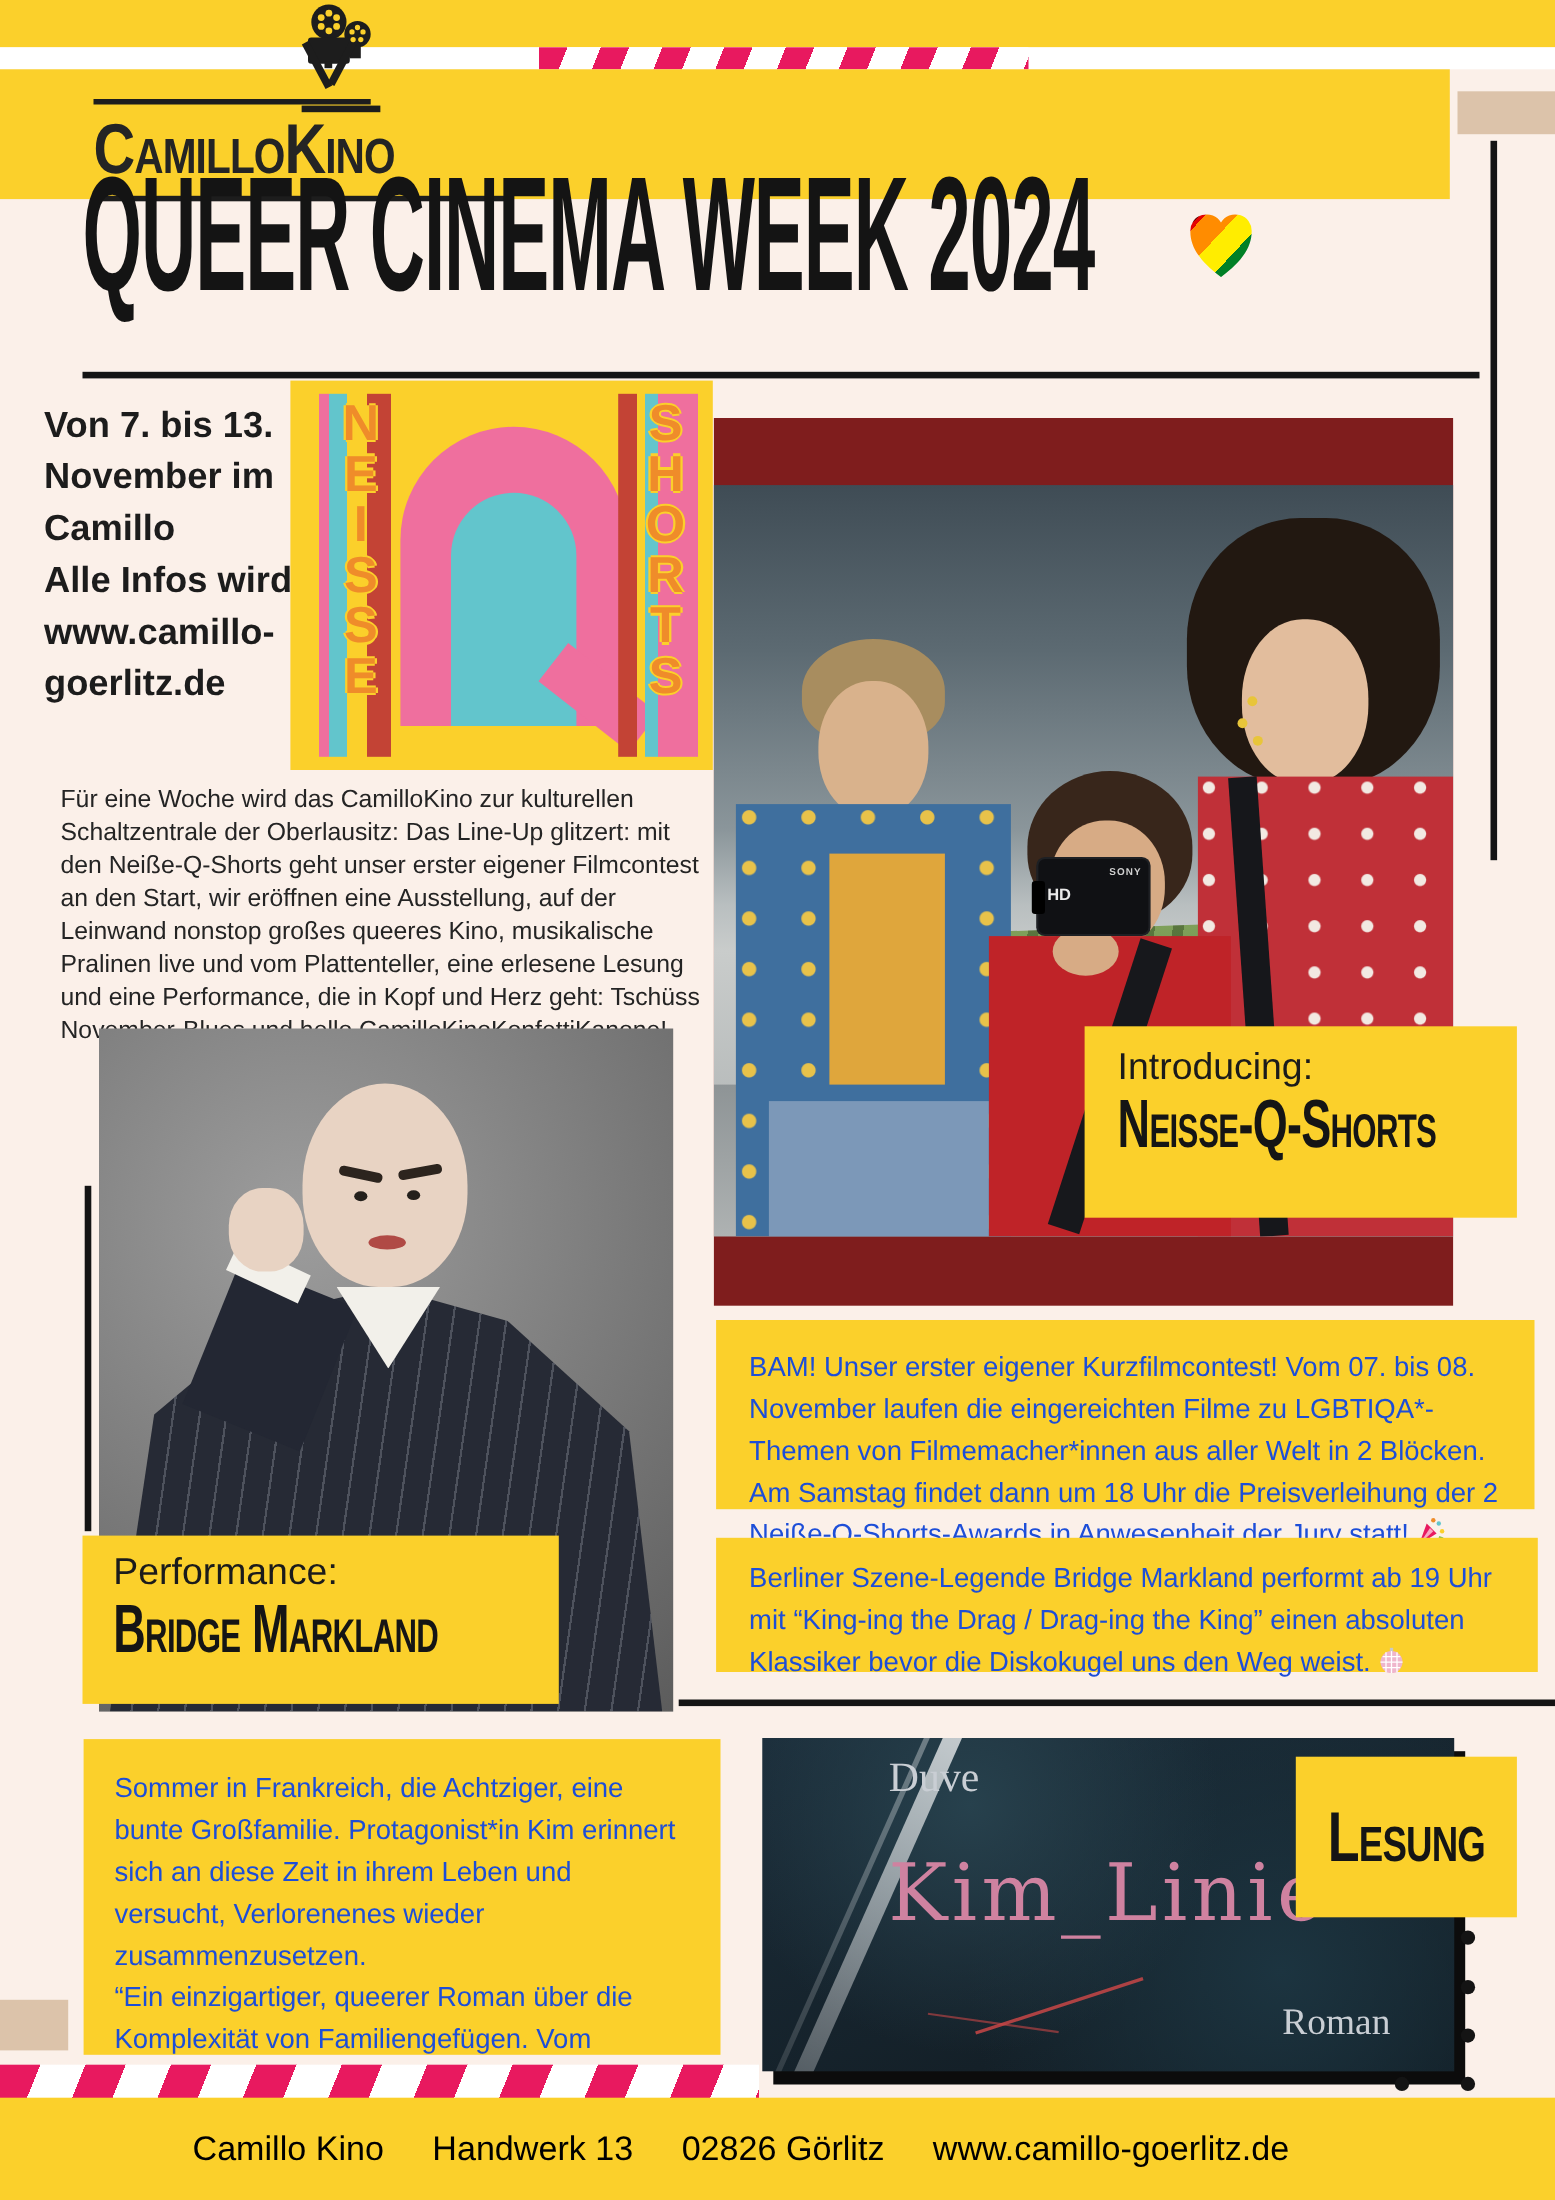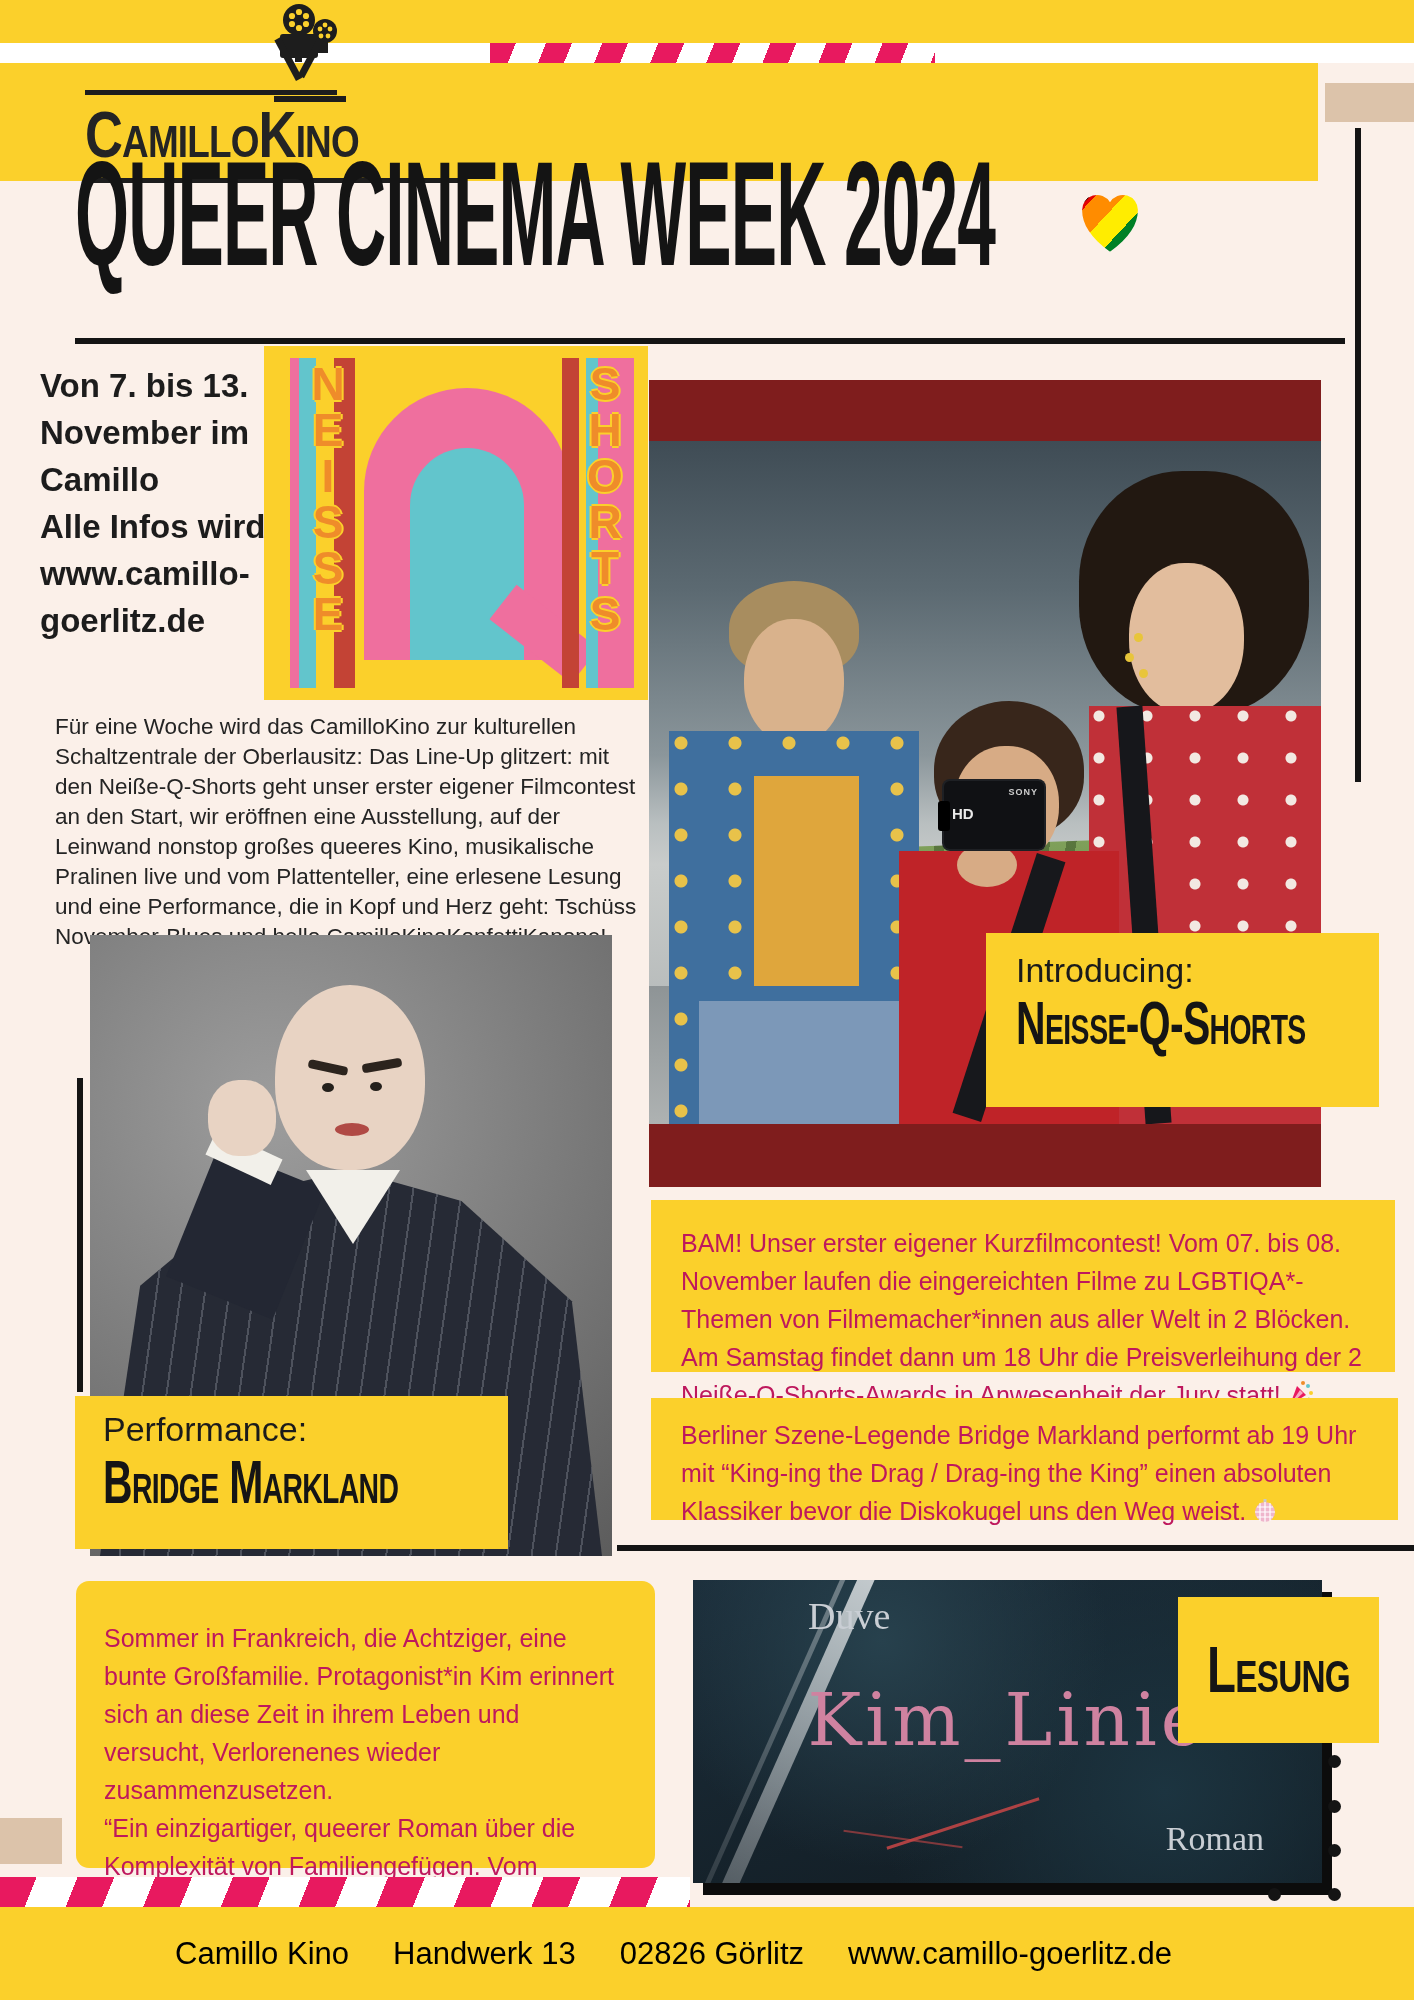--- a/index.html
+++ b/index.html
@@ -86,21 +86,21 @@
   .top-r{position:absolute;left:20px;top:235px;width:232px;height:418px;background:#c03038;
      background-image:radial-gradient(circle 6px at 10px 10px,#f2e9e2 0 5px,rgba(0,0,0,0) 6px);background-size:48px 42px;}
   .strap-r{position:absolute;left:62px;top:235px;width:26px;height:418px;background:#16171b;transform:rotate(-4deg);}
 
   
   .box-introducing{left:986px;top:933px;width:393px;height:174px;padding:18px 0 0 30px;box-sizing:border-box;}
   .kicker{font-size:34px;color:#1b1b1b;}
   .big-title{display:inline-block;font-size:62px;font-weight:700;color:#151515;line-height:1.08;
              letter-spacing:-1px;transform:scaleX(.66);transform-origin:left top;white-space:nowrap;}
   .box-bam{left:651px;top:1200px;width:744px;height:172px;padding:24px 30px;box-sizing:border-box;}
-  .wbody{color:#be185d;font-size:25px;line-height:38px;}
+  .wbody{color:#1d4ed8;font-size:25px;line-height:38px;}
   .box-bridge-text{left:651px;top:1398px;width:747px;height:122px;padding:18px 30px;box-sizing:border-box;}
 
   
   .vline-left{left:77px;top:1078px;width:6px;height:314px;background:#141414;}
   .photo-bridge{left:90px;top:935px;width:522px;height:621px;overflow:hidden;
      background:radial-gradient(circle at 35% 28%,#9d9d9d,#757575 62%,#5c5c5c 100%);}
   .b-head{position:absolute;left:185px;top:50px;width:150px;height:185px;border-radius:50% 50% 46% 46%;background:#e8d3c3;}
   .b-brow{position:absolute;width:40px;height:9px;background:#2c241e;border-radius:4px;}
   .b-eye{position:absolute;width:12px;height:9px;background:#24201c;border-radius:50%;}
   .b-lips{position:absolute;left:245px;top:188px;width:34px;height:13px;background:#b04a45;border-radius:50%;}
@@ -111,21 +111,21 @@
   .b-sleeve{position:absolute;left:98px;top:228px;width:115px;height:140px;background:#232733;transform:rotate(22deg);}
   .b-cuff{position:absolute;left:118px;top:208px;width:72px;height:28px;background:#f2f0ea;transform:rotate(25deg);}
   .b-fist{position:absolute;left:118px;top:145px;width:68px;height:76px;border-radius:45%;background:#e8d3c3;}
   .b-collar{position:absolute;left:216px;top:235px;width:94px;height:74px;background:#f2f0ea;
      clip-path:polygon(0 0,100% 0,50% 100%);}
   .box-performance{left:75px;top:1396px;width:433px;height:153px;padding:14px 0 0 28px;box-sizing:border-box;}
 
   .line-long{left:617px;top:1545px;width:797px;height:6px;background:#141414;}
 
   
-  .box-kim{left:76px;top:1581px;width:579px;height:287px;padding:38px 28px;box-sizing:border-box;border-radius:13px;}
+  .box-kim{left:76px;top:1581px;width:579px;height:287px;padding:26px 28px;box-sizing:border-box;}
   .beige-corner{left:0;top:1818px;width:62px;height:46px;background:#DCC3AA;}
   .tape-bottom{left:0;top:1877px;width:690px;height:31px;
      background:repeating-linear-gradient(112deg,#E8195F 0 34px,#ffffff 34px 72px);}
   .book-shadow{left:703px;top:1592px;width:629px;height:303px;background:#0c0c0c;}
   .book-cover{left:693px;top:1580px;width:629px;height:303px;overflow:hidden;
      background:radial-gradient(circle at 30% 20%,#27414d 0%,rgba(0,0,0,0) 45%),
                 radial-gradient(circle at 75% 70%,#1c3440 0%,rgba(0,0,0,0) 55%),
                 linear-gradient(160deg,#1b2d3a,#142028 70%,#101a21);}
   .bk-streak{position:absolute;left:78px;top:-40px;width:16px;height:470px;transform:rotate(24deg);
      background:linear-gradient(180deg,rgba(255,255,255,.75),rgba(255,255,255,.12));}

